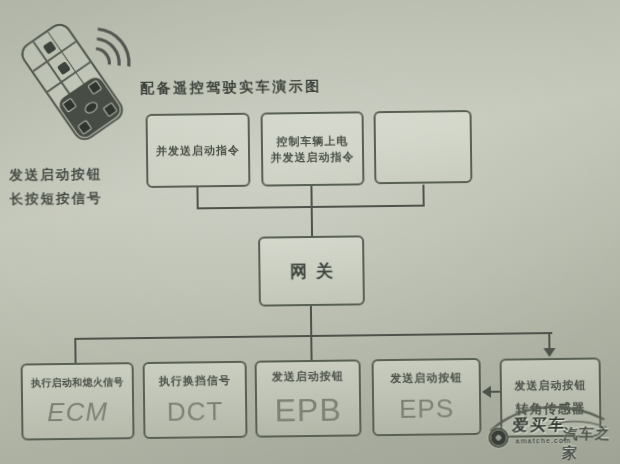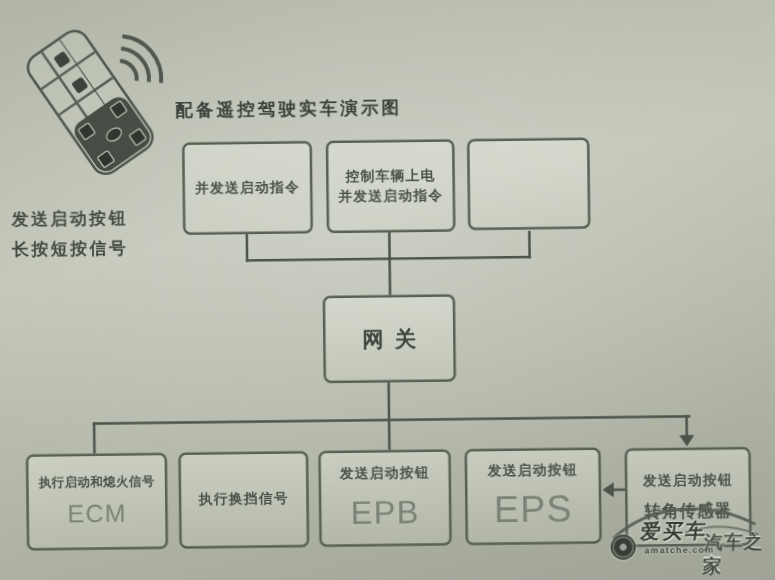--- a/index.html
+++ b/index.html
@@ -115,32 +115,33 @@
     </div>
     <div class="box" style="left:381px;top:118px;width:98px;height:73px;">
     </div>
 
     <div class="box" style="left:264px;top:242px;width:106px;height:70px;">
       <div class="gwlabel">网关</div>
     </div>
 
     <div class="box" style="left:25px;top:366px;width:113px;height:77px;">
       <div class="desc tight">执行启动和熄火信号</div>
-      <div class="big" style="font-size:20px;">ECM</div>
+      <div class="big" style="font-size:26px;font-style:italic;">ECM</div>
     </div>
     <div class="box" style="left:147px;top:366px;width:104px;height:77px;">
       <div class="desc">执行换挡信号</div>
+      <div class="big" style="font-size:26px;">DCT</div>
     </div>
     <div class="box" style="left:259px;top:366px;width:106px;height:77px;">
       <div class="desc">发送启动按钮</div>
-      <div class="big" style="font-size:26px;">EPB</div>
+      <div class="big" style="font-size:32px;">EPB</div>
     </div>
     <div class="box" style="left:376px;top:366px;width:109px;height:77px;">
       <div class="desc">发送启动按钮</div>
-      <div class="big" style="font-size:30px;">EPS</div>
+      <div class="big" style="font-size:26px;">EPS</div>
     </div>
     <div class="box" style="left:504px;top:367px;width:101px;height:79px;">
       <div class="desc">发送启动按钮</div>
       <div class="big cjk">转角传感器</div>
     </div>
 
     <div class="line" style="left:203px;top:192px;width:2px;height:22px;"></div>
     <div class="line" style="left:429px;top:192px;width:2px;height:22px;"></div>
     <div class="line" style="left:317px;top:192px;width:2px;height:50px;"></div>
     <div class="line" style="left:203px;top:212px;width:228px;height:2px;"></div>

